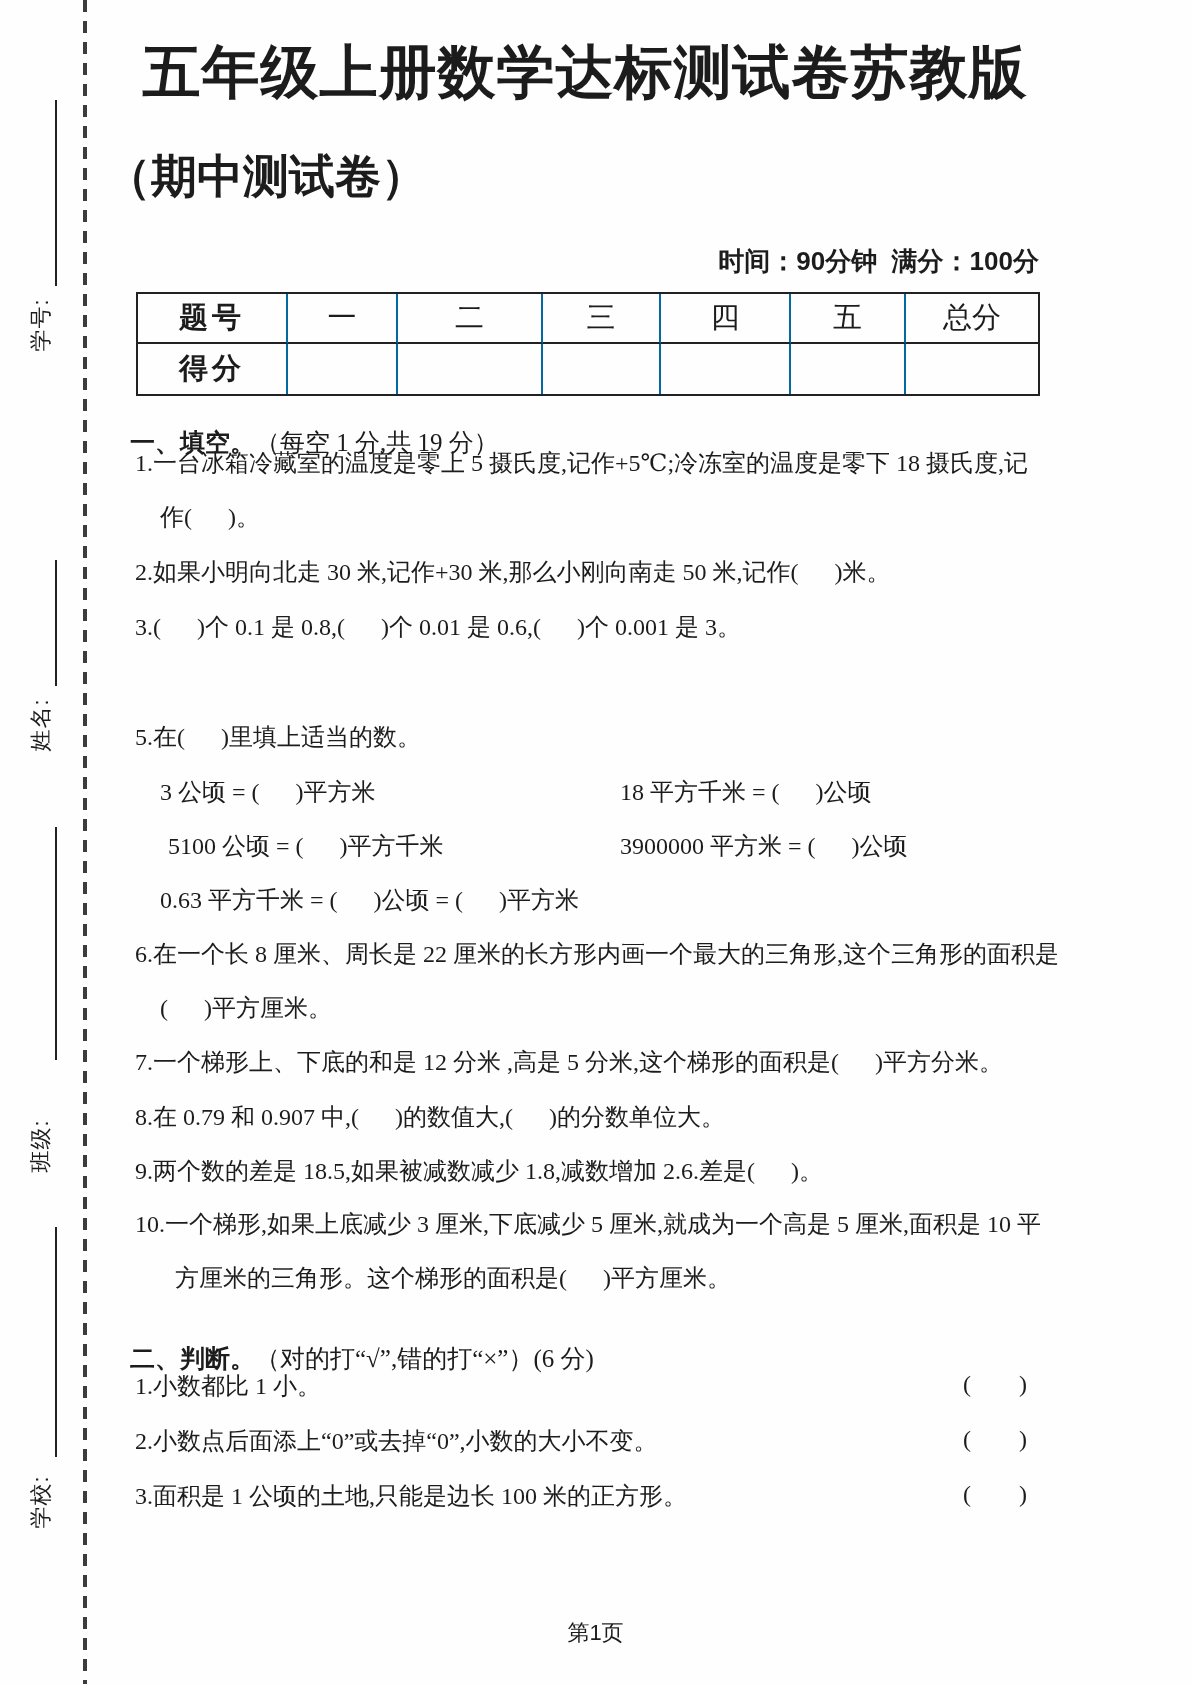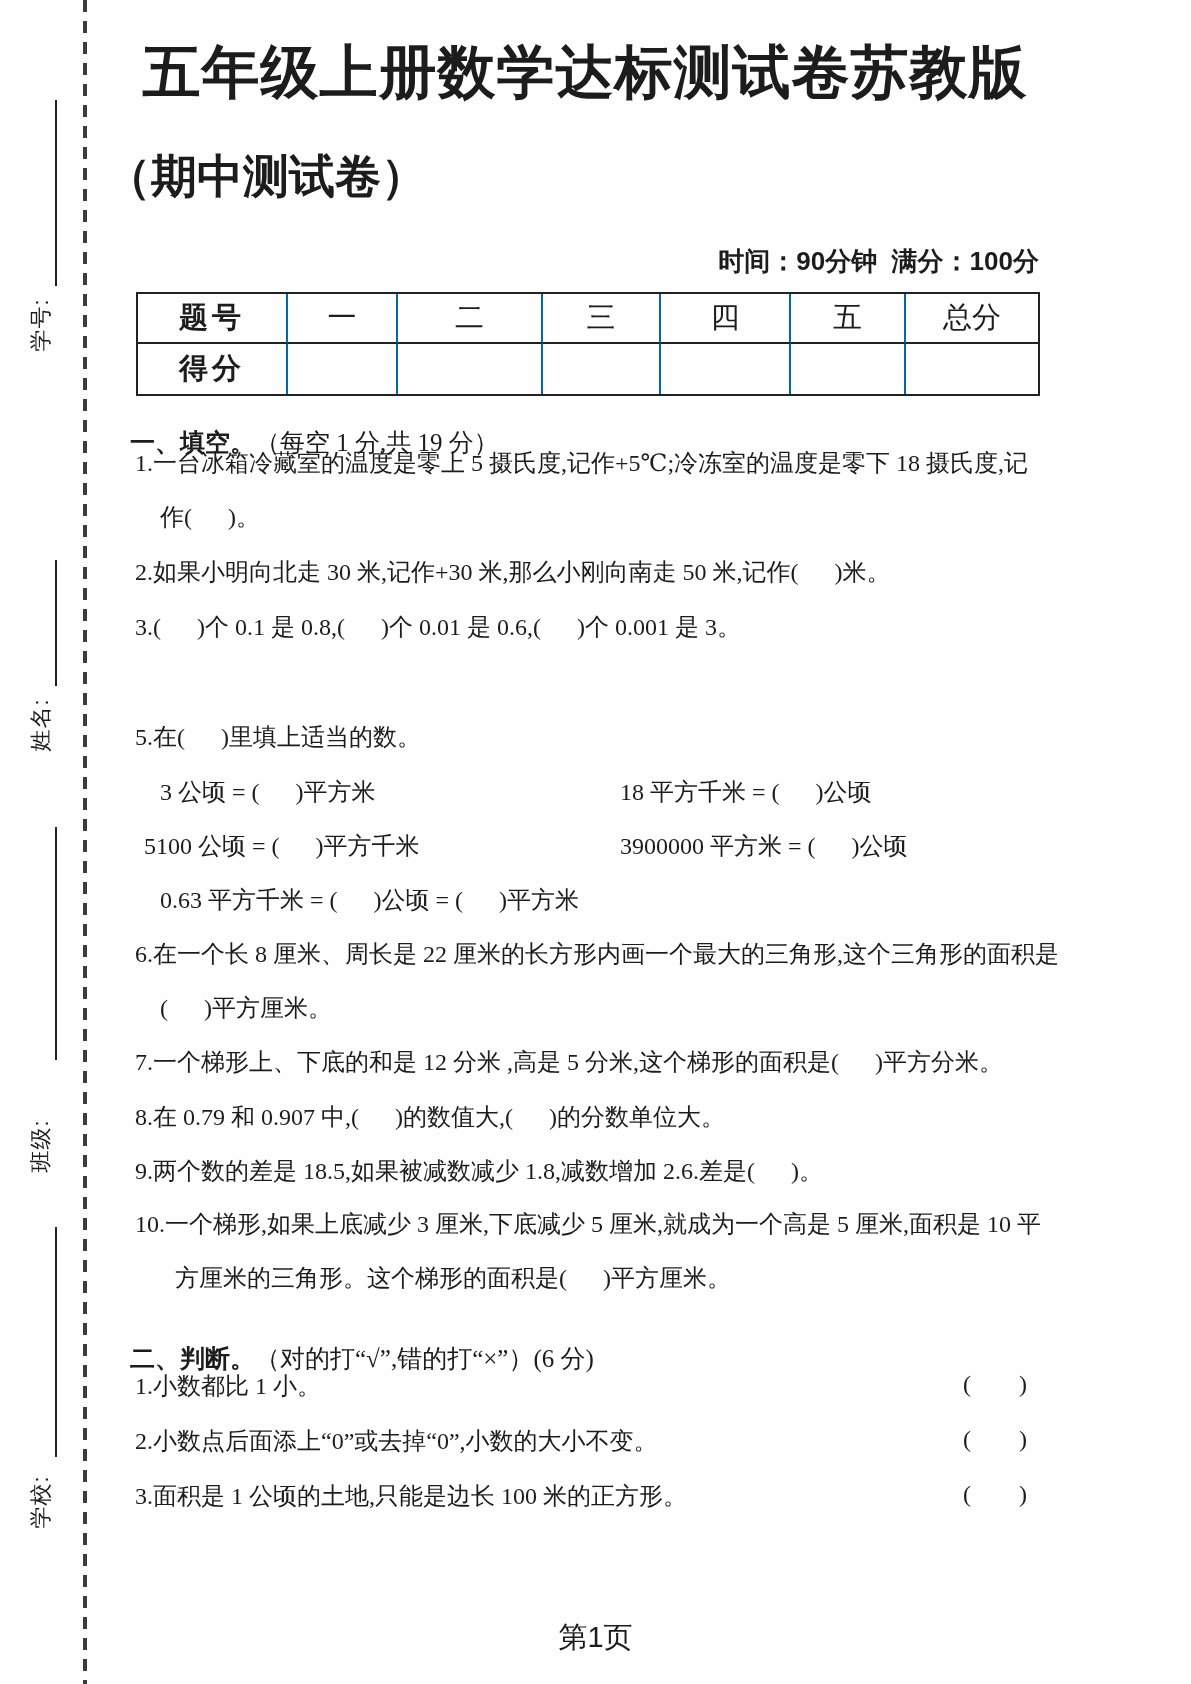--- a/index.html
+++ b/index.html
@@ -71,21 +71,21 @@
   .sec-head{position:absolute;font-size:25px;white-space:pre;}
   .sec-head .h-strong{
     font-family:"Liberation Sans","DejaVu Sans",sans-serif;
     font-weight:800;
   }
   .bline{position:absolute;font-size:24px;white-space:pre;line-height:30px;}
   .jmark{position:absolute;font-size:24px;white-space:pre;}
 
   .footer{
     position:absolute;left:0;top:1618px;width:100%;
-    text-align:center;font-size:29px;
+    text-align:center;font-size:22px;
     font-family:"Liberation Sans","DejaVu Sans",sans-serif;
     white-space:pre;
   }
 </style>
 </head>
 <body>
 
 <div class="sheet">
 
   <div class="dash-line"></div>
@@ -128,21 +128,21 @@
   </div>
 
   <div class="bline" style="left:135px;top:448px;">1.一台冰箱冷藏室的温度是零上 5 摄氏度,记作+5℃;冷冻室的温度是零下 18 摄氏度,记</div>
   <div class="bline" style="left:160px;top:502px;">作(      )。</div>
   <div class="bline" style="left:135px;top:557px;">2.如果小明向北走 30 米,记作+30 米,那么小刚向南走 50 米,记作(      )米。</div>
   <div class="bline" style="left:135px;top:612px;">3.(      )个 0.1 是 0.8,(      )个 0.01 是 0.6,(      )个 0.001 是 3。</div>
   <div class="bline" style="left:135px;top:722px;">5.在(      )里填上适当的数。</div>
 
   <div class="bline" style="left:160px;top:777px;">3 公顷 = (      )平方米</div>
   <div class="bline" style="left:620px;top:777px;">18 平方千米 = (      )公顷</div>
-  <div class="bline" style="left:144px;top:831px;">5100 公顷 = (      )平方千米</div>
+  <div class="bline" style="left:168px;top:831px;">5100 公顷 = (      )平方千米</div>
   <div class="bline" style="left:620px;top:831px;">3900000 平方米 = (      )公顷</div>
   <div class="bline" style="left:160px;top:885px;">0.63 平方千米 = (      )公顷 = (      )平方米</div>
 
   <div class="bline" style="left:135px;top:939px;">6.在一个长 8 厘米、周长是 22 厘米的长方形内画一个最大的三角形,这个三角形的面积是</div>
   <div class="bline" style="left:160px;top:993px;">(      )平方厘米。</div>
   <div class="bline" style="left:135px;top:1047px;">7.一个梯形上、下底的和是 12 分米 ,高是 5 分米,这个梯形的面积是(      )平方分米。</div>
   <div class="bline" style="left:135px;top:1102px;">8.在 0.79 和 0.907 中,(      )的数值大,(      )的分数单位大。</div>
   <div class="bline" style="left:135px;top:1156px;">9.两个数的差是 18.5,如果被减数减少 1.8,减数增加 2.6.差是(      )。</div>
   <div class="bline" style="left:135px;top:1209px;">10.一个梯形,如果上底减少 3 厘米,下底减少 5 厘米,就成为一个高是 5 厘米,面积是 10 平</div>
   <div class="bline" style="left:175px;top:1263px;">方厘米的三角形。这个梯形的面积是(      )平方厘米。</div>

